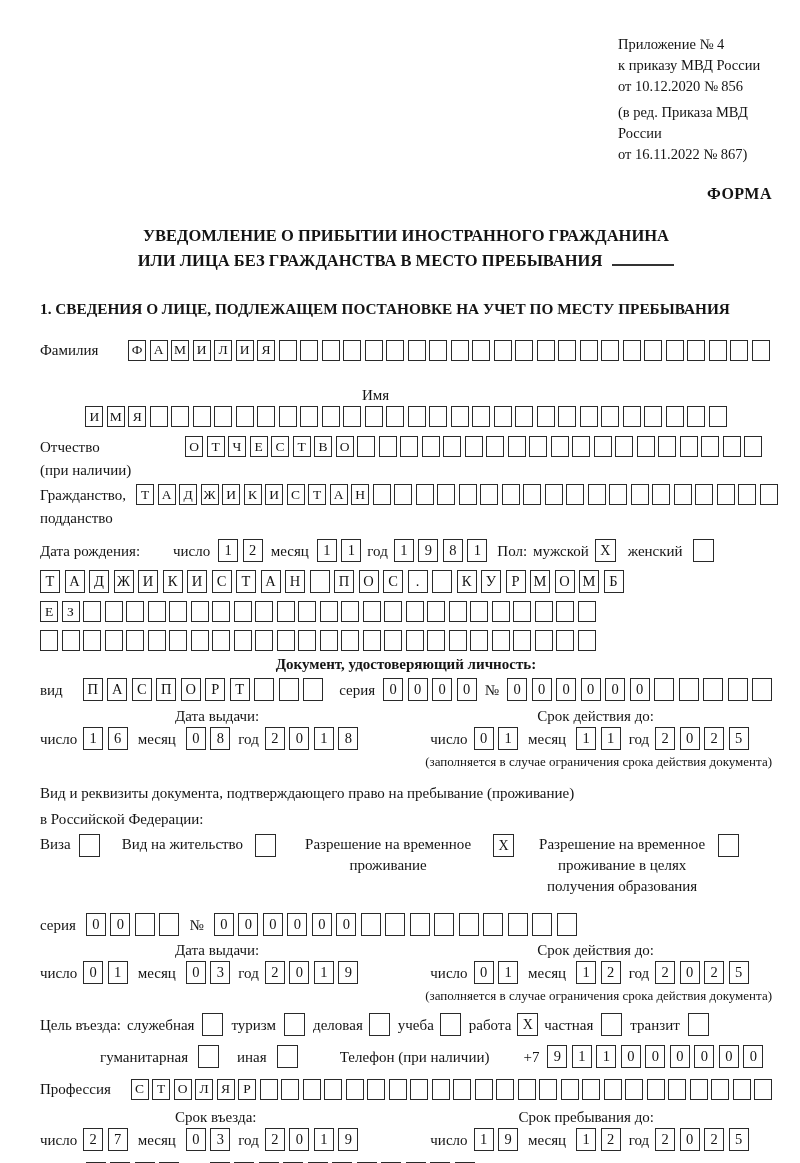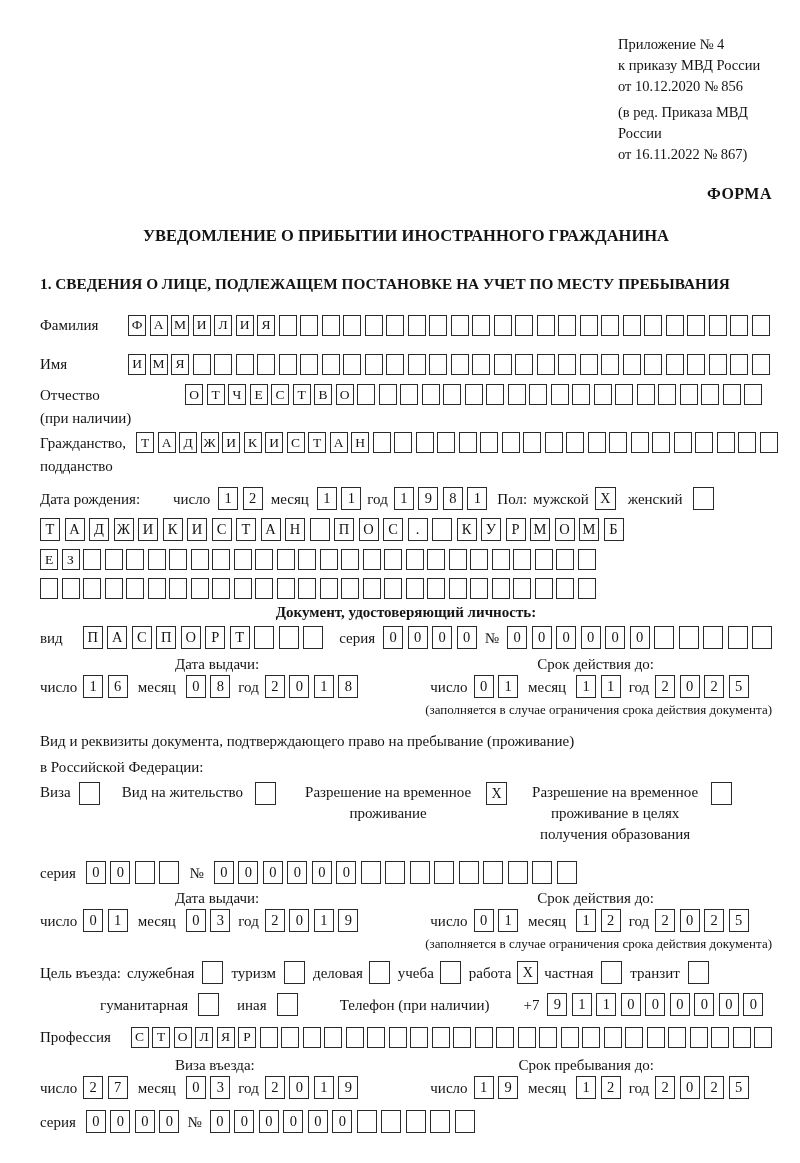--- a/index.html
+++ b/index.html
@@ -58,20 +58,23 @@
     <div class="edit">
       <div>(в ред. Приказа МВД России</div>
       <div>от 16.11.2022 № 867)</div>
     </div>
   </div>
 
   <div class="forma">ФОРМА</div>
 
   <div class="title">
     <div>УВЕДОМЛЕНИЕ О ПРИБЫТИИ ИНОСТРАННОГО ГРАЖДАНИНА</div>
+    <div>
+      <span>ИЛИ ЛИЦА БЕЗ ГРАЖДАНСТВА В МЕСТО ПРЕБЫВАНИЯ</span><span class="u"></span>
+    </div>
   </div>
 
   <div class="sec">1. СВЕДЕНИЯ О ЛИЦЕ, ПОДЛЕЖАЩЕМ ПОСТАНОВКЕ НА УЧЕТ ПО МЕСТУ ПРЕБЫВАНИЯ</div>
 
   <div class="row" style="margin-top:21px;">
     <span class="lbl" style="width:88px;">Фамилия</span>
     <span class="cells">
         <span class="cell">Ф</span>
         <span class="cell">А</span>
         <span class="cell">М</span>
@@ -98,21 +101,21 @@
         <span class="cell"></span>
         <span class="cell"></span>
         <span class="cell"></span>
         <span class="cell"></span>
         <span class="cell"></span>
         <span class="cell"></span>
         <span class="cell"></span>
       </span>
   </div>
 
-  <div class="row" style="margin-top:17px;">
+  <div class="row" style="margin-top:23px;flex-direction:column;">
     <span class="lbl" style="width:88px;">Имя</span>
     <span class="cells">
         <span class="cell">И</span>
         <span class="cell">М</span>
         <span class="cell">Я</span>
         <span class="cell"></span>
         <span class="cell"></span>
         <span class="cell"></span>
         <span class="cell"></span>
         <span class="cell"></span>
@@ -419,21 +422,21 @@
 
   <div class="row top" style="margin-top:2px;">
     <span class="opt">
       <span class="txt">Виза</span>
       <span class="box gap8"></span>
     </span>
     <span class="opt" style="margin-left:22px;">
       <span class="txt">Вид на жительство</span>
       <span class="box gap12"></span>
     </span>
-    <span class="opt" style="margin-left:24px;">
+    <span class="opt" style="margin-left:24px;gap:7px;">
       <span class="txt" style="width:176px;">Разрешение на временное проживание</span>
       <span class="box gap10">X</span>
     </span>
     <span class="opt" style="margin-left:22px;">
       <span class="txt" style="width:172px;">Разрешение на временное проживание в целях получения образования</span>
       <span class="box gap10"></span>
     </span>
   </div>
 
   <div class="row" style="margin-top:16px;">
@@ -576,21 +579,21 @@
         <span class="cell"></span>
         <span class="cell"></span>
         <span class="cell"></span>
         <span class="cell"></span>
         <span class="cell"></span>
         <span class="cell"></span>
       </span>
   </div>
 
   <div class="row heads" style="margin-top:9px;">
-    <span>Виза въезда:</span>
+    <span>Срок въезда:</span>
     <span>Срок пребывания до:</span>
   </div>
 
   <div class="row" style="margin-top:2px;">
     <span class="lbl">число</span>
     <span class="cells lg gap6">
         <span class="cell">2</span>
         <span class="cell">7</span>
       </span>
     <span class="lbl gap10">месяц</span>

